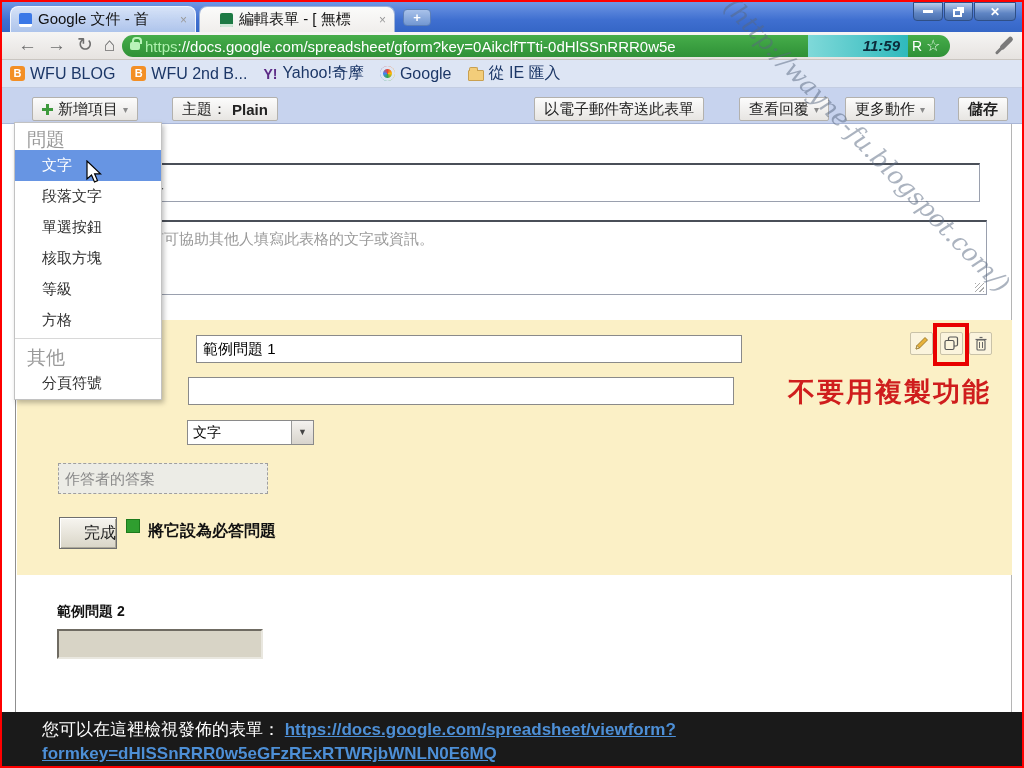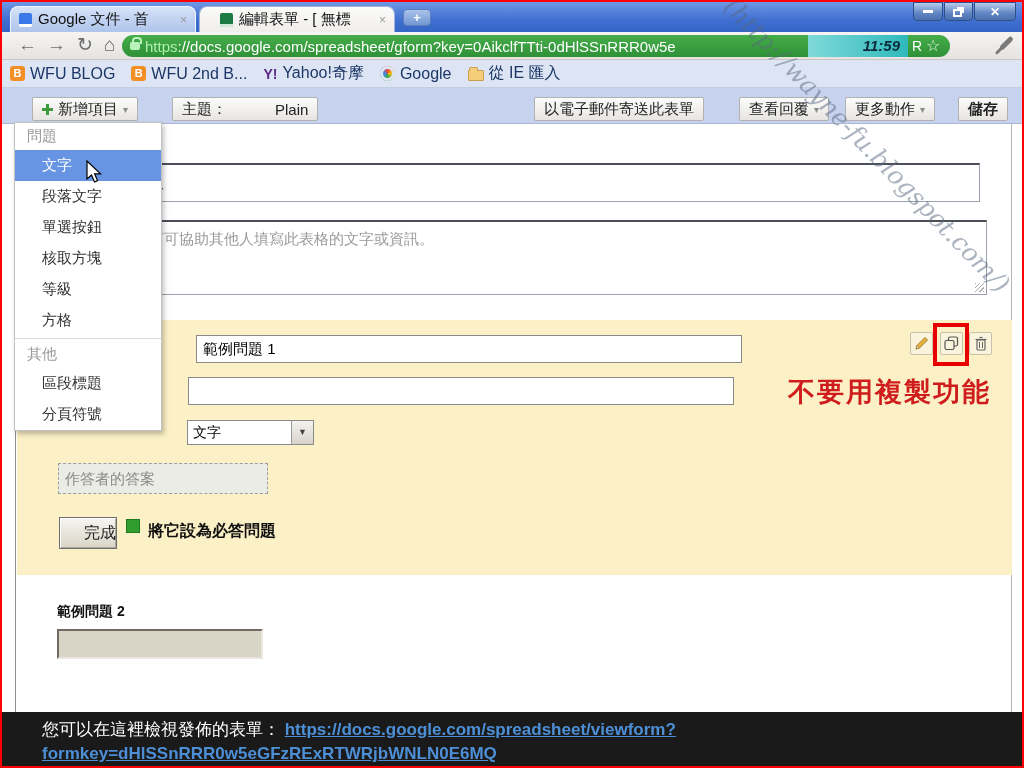--- a/index.html
+++ b/index.html
@@ -118,21 +118,21 @@
   .greencheck{ position:absolute; left:124px; top:517px; width:14px; height:14px;
     background:#2f9e2f; border:1px solid #1c7a1c; }
   .reqlabel{ position:absolute; left:146px; top:519px; font-size:16px; font-weight:bold; color:#111; }
   
   .q2label{ position:absolute; left:55px; top:601px; font-size:14px; font-weight:bold; color:#111; }
   .q2input{ position:absolute; left:55px; top:627px; width:206px; height:30px;
     background:#d8d4c6; border:2px solid; border-color:#6f6b62 #e9e7df #e9e7df #6f6b62; }
   
   .menu{ position:absolute; left:12px; top:120px; width:148px; background:#fff;
     border:1px solid #c2c2c2; box-shadow:2px 3px 5px rgba(0,0,0,.25); z-index:5; }
-  .mhead{ height:27px; padding:4px 0 0 12px; color:#9a9a9a; font-size:15px; }
+  .mhead{ height:27px; padding:4px 0 0 12px; color:#9a9a9a; font-size:19px; }
   .mitem{ height:31px; padding:6px 0 0 27px; color:#333; font-size:15px; }
   .mitem.sel{ background:#6795e3; color:#fff; }
   .msep{ border-top:1px solid #d8d8d8; margin:2px 0; }
   
   .footer{ position:absolute; left:0; top:710px; width:1020px; height:54px; background:#1a1a1a;
     color:#fff; font-size:17px; padding:6px 0 0 40px; line-height:24px; }
   .footer a{ color:#4d8fd6; font-weight:bold; text-decoration:underline; }
   
   .watermark{ position:absolute; left:737px; top:-10px; transform:rotate(46deg);
     transform-origin:0 0; font-family:"DejaVu Serif", serif; font-style:italic;
@@ -207,21 +207,21 @@
   </div>
 
   <div class="docbar"></div>
   <div class="dbtn" style="left:30px; top:95px;">
     <span class="plus"></span>
     <span>新增項目</span>
     <span class="caret">▾</span>
   </div>
   <div class="dbtn" style="left:170px; top:95px;">
     <span>主題：</span>
-    <span style="font-weight:normal;margin-left:43px;">Plain</span>
+    <span style="font-weight:bold;">Plain</span>
   </div>
   <div class="dbtn" style="left:532px; top:95px;">
     <span>以電子郵件寄送此表單</span>
   </div>
   <div class="dbtn" style="left:737px; top:95px;">
     <span>查看回覆</span>
     <span class="caret">▾</span>
   </div>
   <div class="dbtn" style="left:843px; top:95px;">
     <span>更多動作</span>
@@ -280,21 +280,20 @@
   <div class="menu">
     <div class="mhead">問題</div>
     <div class="mitem sel">文字</div>
     <div class="mitem">段落文字</div>
     <div class="mitem">單選按鈕</div>
     <div class="mitem">核取方塊</div>
     <div class="mitem">等級</div>
     <div class="mitem">方格</div>
     <div class="msep"></div>
     <div class="mhead">其他</div>
-    <div class="mitem">區段標題</div>
     <div class="mitem">分頁符號</div>
   </div>
 
   <svg class="cursor" width="18" height="24" viewBox="0 0 18 24">
     <polygon points="1,1 1,19 5.5,15 8.5,22 11.5,20.6 8.6,13.8 14.5,13.8" fill="#fff" stroke="#000" stroke-width="1.2"></polygon>
   </svg>
 
   <div class="watermark">(http://wayne-fu.blogspot.com/)</div>
 
   <div class="footer">

